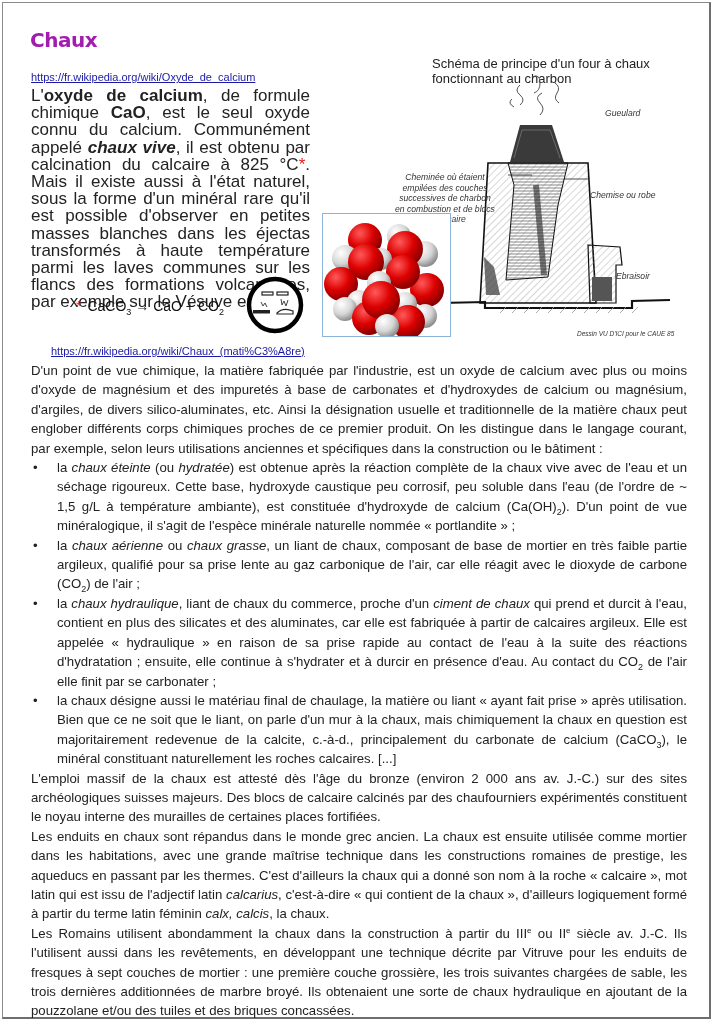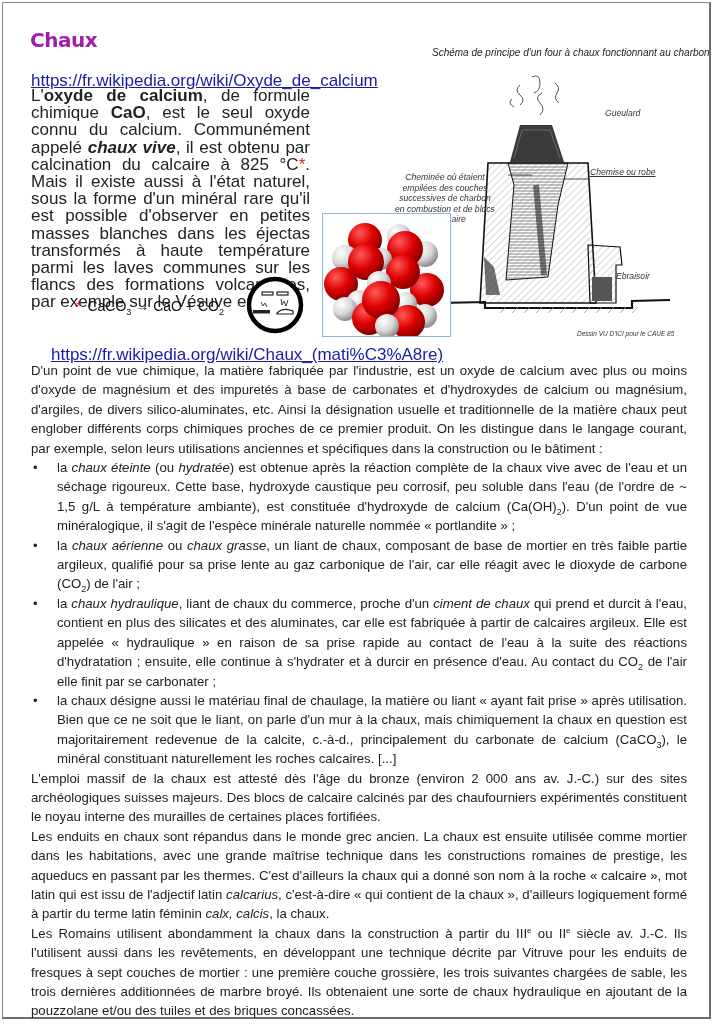--- a/index.html
+++ b/index.html
@@ -3,35 +3,35 @@
 <meta charset="utf-8">
 <style>
   html, body { margin: 0; padding: 0; background: #ffffff; }
   body { width: 716px; height: 1024px; overflow: hidden; position: relative;
          font-family: "Liberation Sans", sans-serif; color: #1a1a1a; }
   .page { position: absolute; left: 2px; top: 2px; width: 709px; height: 1017px;
           border: 1px solid #8a8a8a; border-right: 2px solid #6e6e6e; border-bottom: 2px solid #6e6e6e;
           background: #fff; box-sizing: border-box; }
   .title { position: absolute; left: 30px; top: 28px; font-size: 20px; font-weight: bold;
            color: #a21caf; font-family: "DejaVu Sans", sans-serif; letter-spacing: -0.5px; }
-  .link { color: #1a1aa6; text-decoration: underline; font-size: 17px; }
+  .link { color: #1a1aa6; text-decoration: underline; font-size: 11px; }
   .link1 { position: absolute; left: 31px; top: 71px; }
   .link2 { position: absolute; left: 31px; top: 345px; margin-left: 20px; }
   .intro { position: absolute; left: 31px; top: 87px; width: 279px; font-size: 17px;
            line-height: 17.2px; text-align: justify; color: #222; }
   .intro b { font-weight: bold; }
   .equation { position: absolute; left: 54px; top: 298px; font-size: 14px; color: #111; margin-left: 22px; }
   .equation .star { color: #e02020; margin-right: 6px; }
   .equation sub { font-size: 9px; }
   .pictogram { position: absolute; left: 245px; top: 275px; width: 60px; height: 60px; }
-  .kiln-caption { position: absolute; left: 432px; top: 47px; font-size: 10px; font-style: italic; color: #222; }
+  .kiln-caption { position: absolute; left: 432px; top: 56px; font-size: 13px; color: #222; }
   .kiln { position: absolute; left: 440px; top: 55px; width: 270px; height: 270px; }
   .label { position: absolute; font-size: 8.6px; font-style: italic; color: #333; line-height: 10.5px; }
   .lbl-gueulard { left: 561px; top: 108px; margin-left: 44px; }
-  .lbl-chemise { left: 590px; top: 167px; text-decoration: underline; }
+  .lbl-chemise { left: 590px; top: 190px; }
   .lbl-cheminee { left: 385px; top: 172px; text-align: center; width: 120px; }
   .lbl-ebraisoir { left: 616px; top: 271px; text-align: center; }
   .lbl-credit { left: 577px; top: 329px; font-size: 6.5px; }
   .molecule-box { position: absolute; left: 322px; top: 213px; width: 129px; height: 124px;
                   border: 1px solid #8cb4d8; box-sizing: border-box; background: #fff; overflow: hidden; }
   .body-text { position: absolute; left: 31px; top: 361px; width: 656px; font-size: 13.2px;
                line-height: 19.4px; text-align: justify; color: #222; font-family: "Liberation Sans", sans-serif; }
   .body-text p { margin: 0; }
   .body-text ul { margin: 0; padding-left: 26px; list-style: none; }
   .body-text li { position: relative; }

